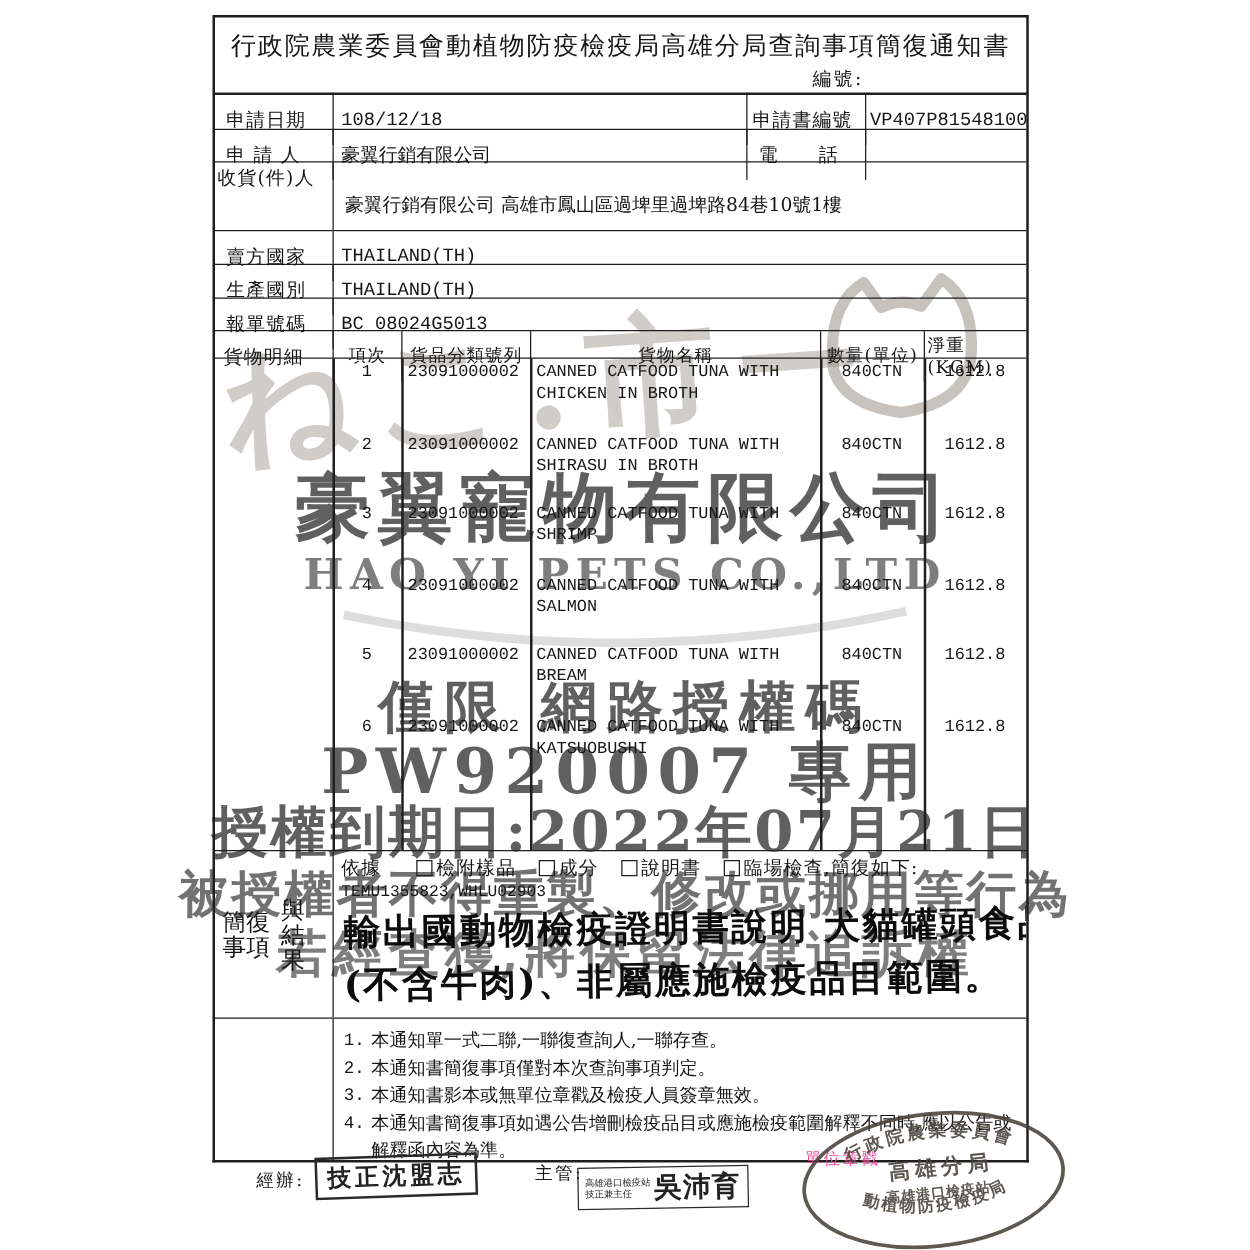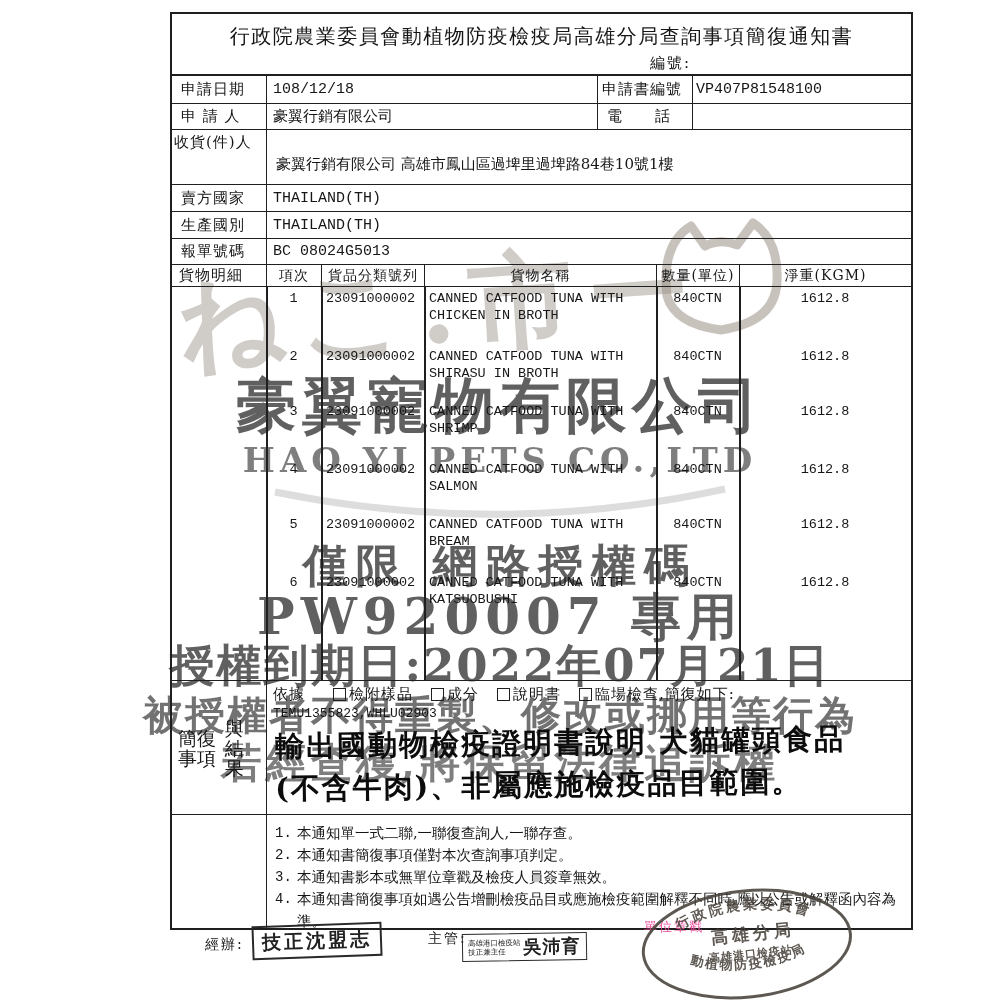--- a/index.html
+++ b/index.html
@@ -17,32 +17,32 @@
   .wm-cn{top:366px; font-size:60px; letter-spacing:6px;}
   .wm-en{top:440px; font-size:34px; letter-spacing:5px; opacity:.5;}
   .wm-swoosh{left:270px; top:480px; width:460px; height:52px; opacity:.5;}
   .wm-a1{top:536px; font-size:45px; letter-spacing:8px;}
   .wm-a2{top:584px; font-size:50px; letter-spacing:6px;}
   .wm-a3{top:636px; font-size:45px; letter-spacing:2px;}
   .wm-a4{top:688px; font-size:40px; letter-spacing:2px; opacity:.55;}
   .wm-a5{top:736px; font-size:41px; letter-spacing:4px; opacity:.5;}
 
   
-  .doc{position:absolute; left:170px; top:12px; width:743px; z-index:2;}
+  .doc{position:absolute; left:170px; top:12px; width:653px; z-index:2;}
   .titlebox{position:relative; height:64px; border:2px solid var(--bd); background:transparent;}
   .title{text-align:center; padding-top:9px; font-size:20px; letter-spacing:1.5px;}
   .serial{position:absolute; left:478px; top:40px; font-size:15px; letter-spacing:2px;}
 
   .maintable{border:2px solid var(--bd); border-top:none;}
   .row{display:grid; border-top:1.5px solid var(--bd); align-items:stretch;}
   .row.first{border-top:none;}
   .cols-a{grid-template-columns:94px 331px 95px 1fr;}
   .cols-b{grid-template-columns:94px 1fr;}
   .cols-c{grid-template-columns:94px 55px 103px 232px 83px 1fr;}
-  .c{padding:10px 6px; overflow:hidden;}
+  .c{padding:20px 6px; overflow:hidden;}
   .c + .c{border-left:1.5px solid var(--bd);}
   .lab{font-size:15px; letter-spacing:1px; padding-left:9px; display:flex; align-items:center;}
   .val{font-family:"Liberation Mono","DejaVu Sans Mono",monospace; font-size:15px; display:flex; align-items:center;}
   .valcjk{font-size:15px; display:flex; align-items:center;}
   .h27{height:27px;} .h26{height:26px;} .h55{height:55px;} .h22{height:22px;} .h134{height:134px;} .h114{height:114px;}
 
   .consignee-label{align-items:flex-start; padding-top:3px; padding-left:2px;}
   .consignee-val{align-items:flex-end; padding-bottom:10px; padding-left:9px;}
 
   .hdr{font-size:14px; display:flex; align-items:center; justify-content:center; letter-spacing:1px; padding:0 2px;}
@@ -77,21 +77,21 @@
   .note .txt{flex:1;}
 
   
   .footer-el{position:absolute; z-index:4;}
   .f-label{font-size:14px; letter-spacing:2px;}
   .stamp-box{border:2px solid #2a2a2a; padding:2px 8px; font-size:19px; letter-spacing:3px;
              transform:rotate(-2deg); color:#222; font-weight:bold; background:transparent;}
   .sup-stamp{border:1.5px solid #2a2a2a; padding:1px 5px; display:flex; align-items:center;
              transform:rotate(-1deg); color:#222;}
   .sup-small{display:flex; flex-direction:column; font-size:7.5px; line-height:9px; margin-right:3px;}
-  .sup-name{font-size:18px; letter-spacing:1px; font-weight:bold;}
+  .sup-name{font-size:22px; letter-spacing:1px; font-weight:bold;}
   .unit-seal-label{font-size:13px; letter-spacing:2px; color:#ec4899; z-index:3; position:absolute;}
   .seal-svg{position:absolute; left:636px; top:886px; width:222px; height:118px; z-index:5;
             transform:rotate(-6deg); opacity:.88;}
 </style>
 </head>
 <body>
 
 <div class="page">
 
   <div class="wm wm-brush">ねこ.市ー</div>

